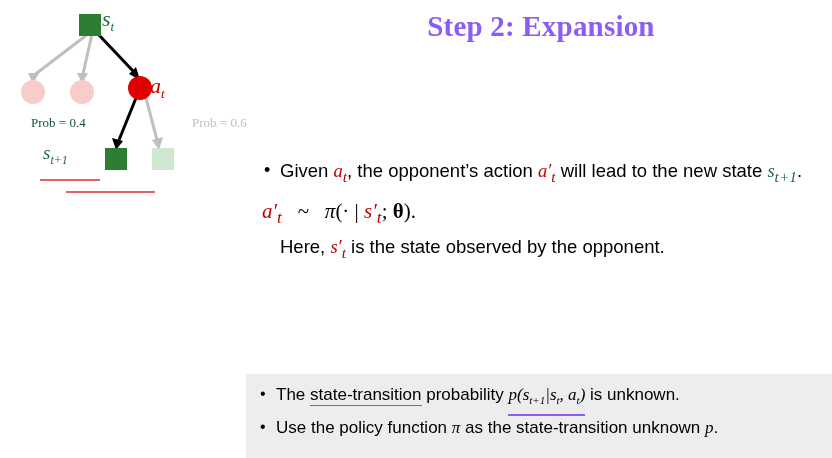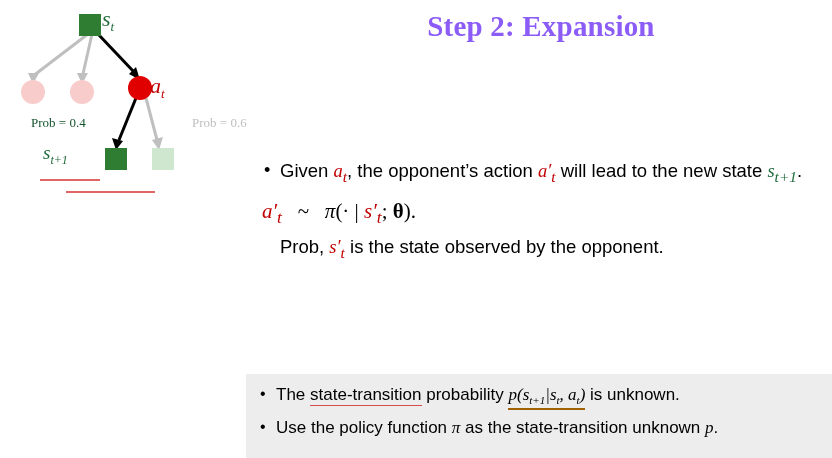--- a/index.html
+++ b/index.html
@@ -172,22 +172,22 @@
   .bottom-box .bullet {
     font-size: 17px;
     line-height: 22px;
     margin-bottom: 6px;
   }
   .bottom-box .bullet::before {
     font-size: 16px;
     top: -1px;
   }
   .u-red {
-    border-bottom: 2px solid #a16207;
-    padding-bottom: 4px;
+    border-bottom: 2px solid #8b5cf6;
+    padding-bottom: 10px;
     font-style: italic;
   }
   .u-red-thin {
     border-bottom: 1.5px solid #d94a4a;
     padding-bottom: 1px;
   }
 </style>
 </head>
 <body>
 
@@ -251,21 +251,21 @@
     </div>
 
 
     <div class="formula">
       <span class="mi red">a′</span><sub class="red" style="font-family:'Liberation Serif',serif;font-style:italic;">t</sub>
       <span>&nbsp; ~ &nbsp;</span>
       <span class="mi">π</span><span>(·&nbsp;|&nbsp;</span><span class="mi red">s′</span><sub class="red" style="font-family:'Liberation Serif',serif;font-style:italic;">t</sub><span>;&nbsp;</span><span style="font-weight:bold;font-family:'Liberation Serif',serif;">θ</span><span>).</span>
     </div>
 
     <div class="note">
-      <span>Prob, </span><span class="mi red">s′</span><sub class="red" style="font-family:'Liberation Serif',serif;font-style:italic;">t</sub><span> is the state observed by the opponent.</span>
+      <span>Here, </span><span class="mi red">s′</span><sub class="red" style="font-family:'Liberation Serif',serif;font-style:italic;">t</sub><span> is the state observed by the opponent.</span>
     </div>
   </div>
 
   <div class="bottom-box">
 
     <div class="bullet">
       <span>The </span><span class="u-red-thin">state-transition</span><span> probability </span><span class="mi u-red">p(s<sub style="font-size:11px">t+1</sub>|s<sub style="font-size:11px">t</sub>, a<sub style="font-size:11px">t</sub>)</span><span> is unknown.</span>
     </div>
 
     <div class="bullet">

